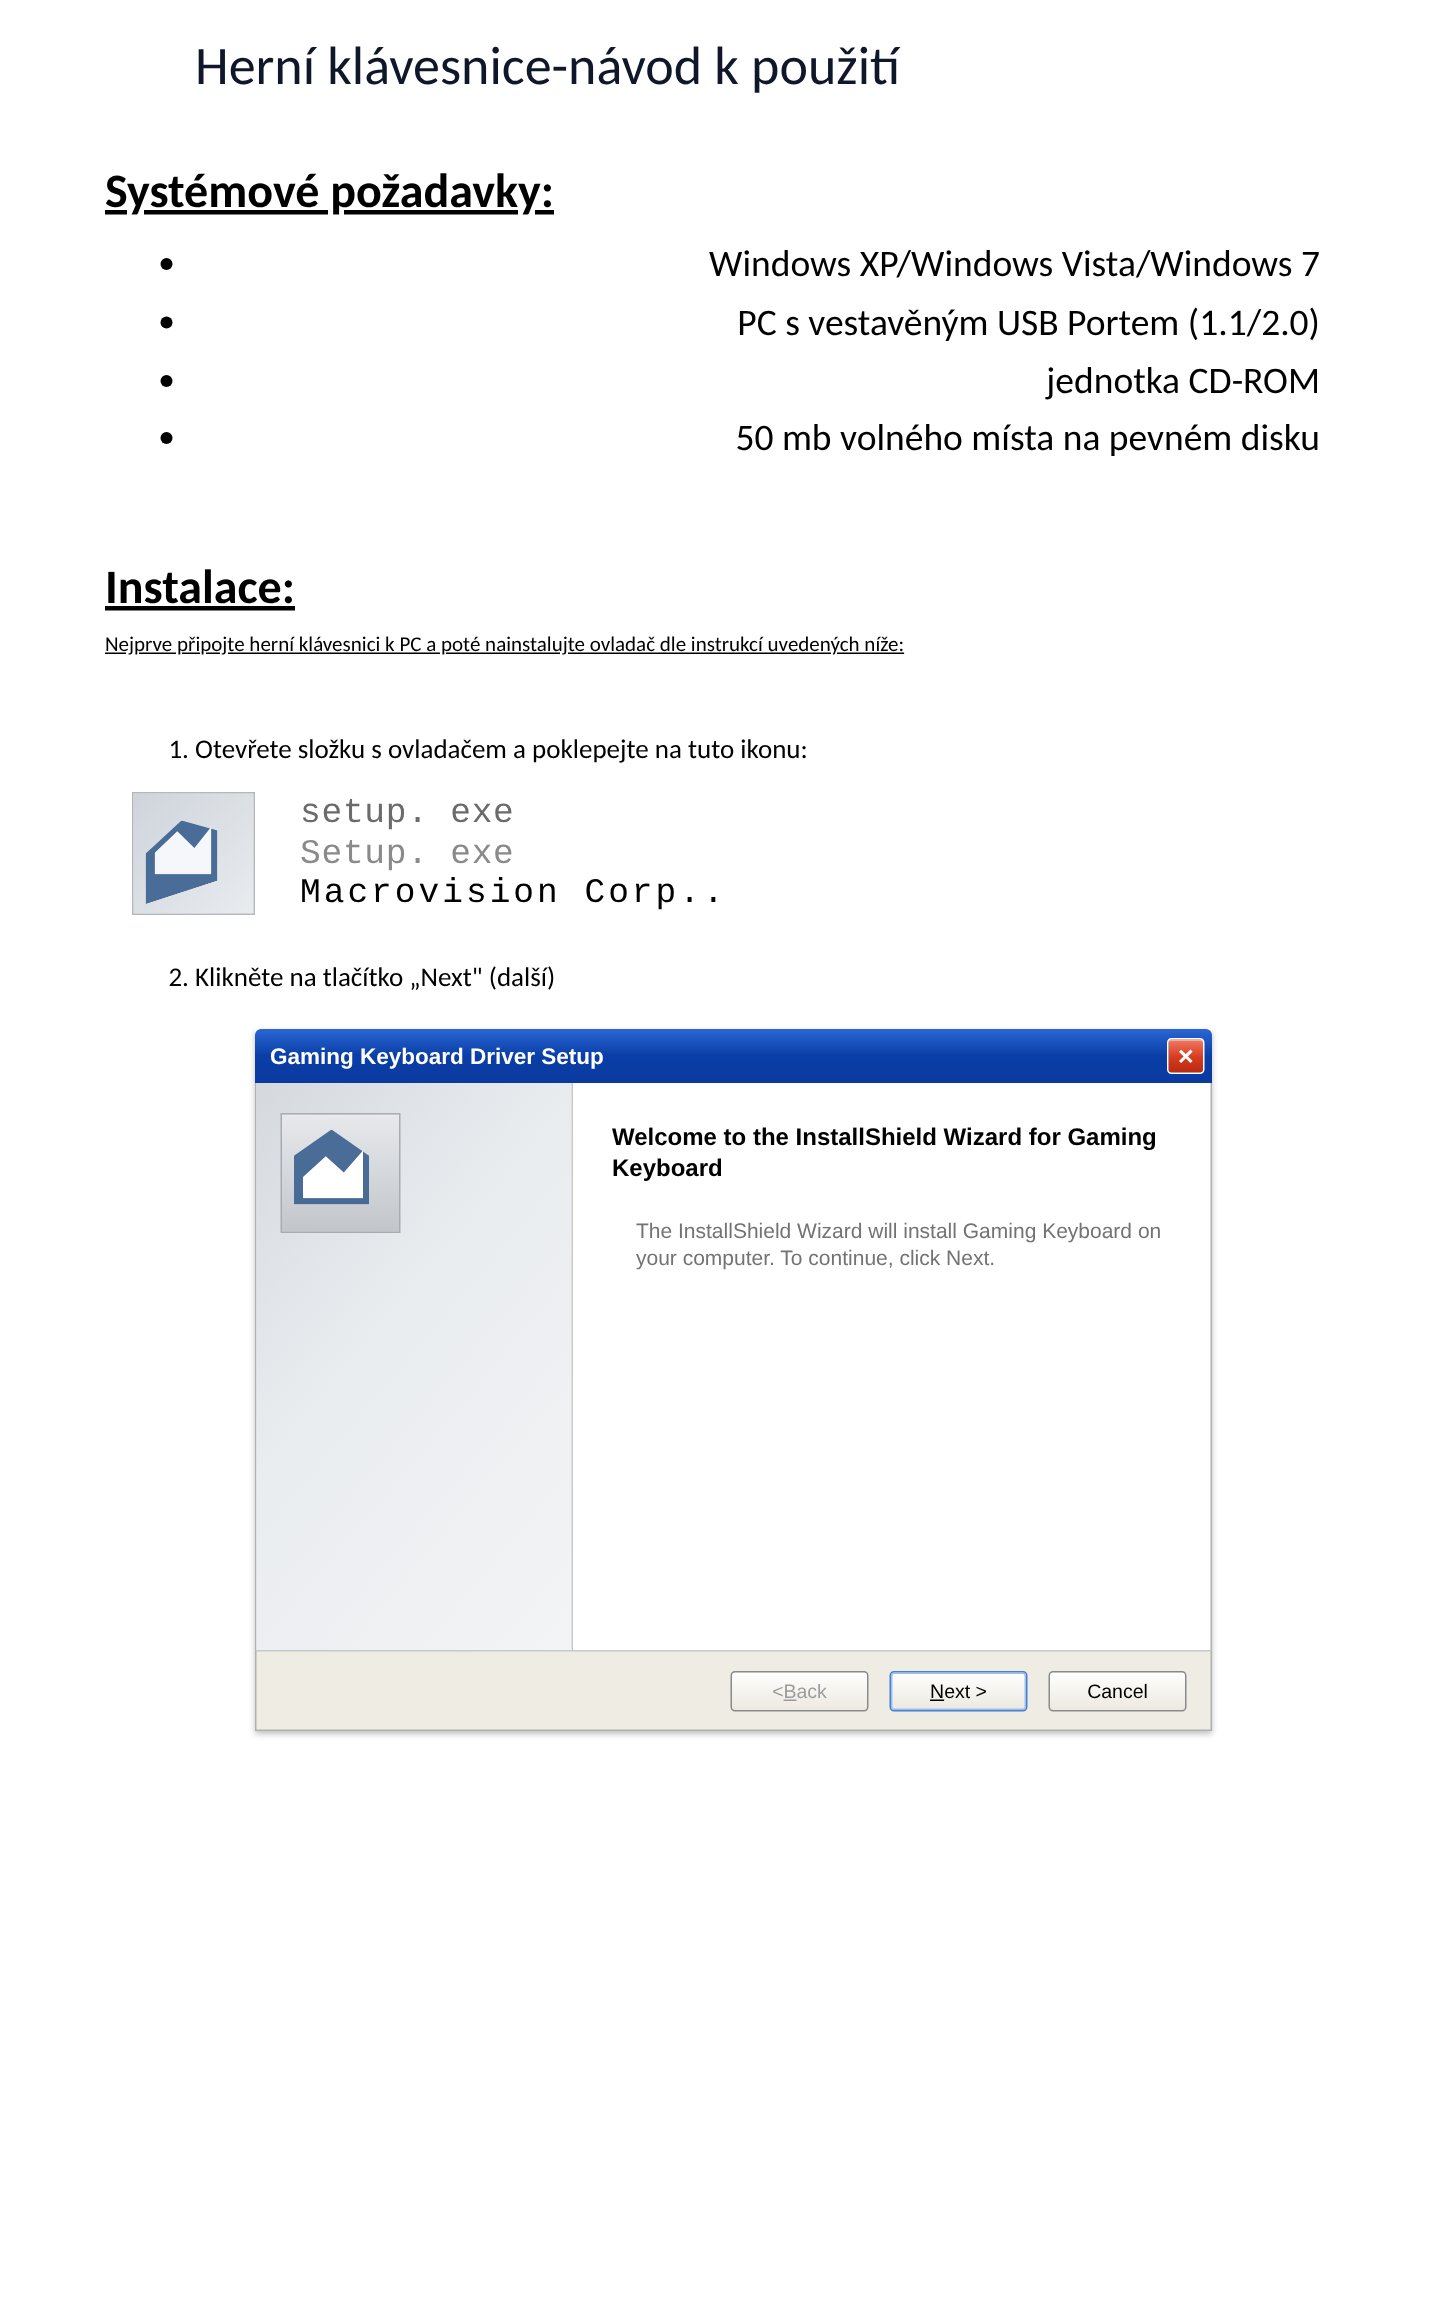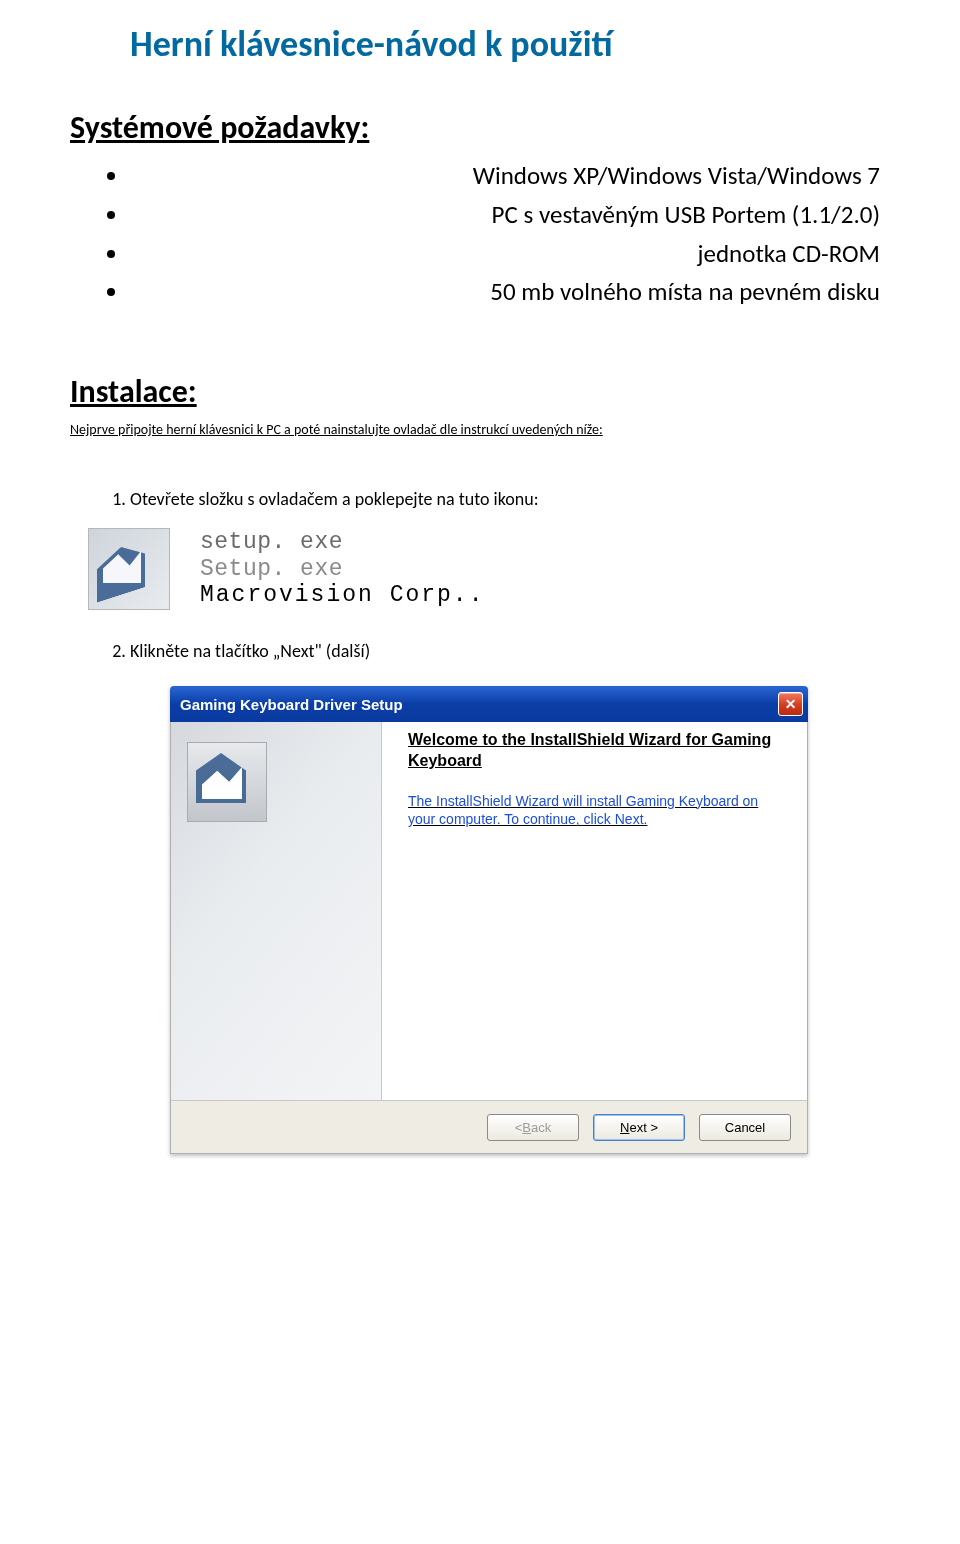--- a/index.html
+++ b/index.html
@@ -11,25 +11,25 @@
   }
   .page {
     width: 960px;
     min-height: 1544px;
     box-sizing: border-box;
     padding: 22px 80px 0 70px;
     position: relative;
   }
   h1.title {
     font-size: 36px;
-    font-weight: 700;
+    font-weight: 400;
     margin: 0 0 42px 0;
     text-align: left;
     padding-left: 60px;
-    color: #0369a1;
+    color: #0f172a;
   }
   h2.section {
     font-size: 32px;
     font-weight: 700;
     margin: 0 0 10px 0;
     color: #000;
     text-decoration: underline;
   }
   ul.bullets {
     margin: 0 0 60px 0;
@@ -167,35 +167,35 @@
   .side-logo::after {
     content: "";
     position: absolute;
     left: 14px; top: 24px;
     width: 40px; height: 32px;
     background: #ffffff;
     clip-path: polygon(0 55%, 38% 12%, 68% 46%, 100% 0, 100% 100%, 0 100%);
   }
   .wizard-main {
     flex: 1;
-    padding: 8px 26px 0 26px;
+    padding: 27px 26px 0 26px;
     box-sizing: border-box;
-    text-decoration: underline;
   }
   .wizard-heading {
     font-size: 16px;
     font-weight: 700;
     color: #000;
     line-height: 1.3;
     margin-bottom: 20px;
   }
   .wizard-desc {
     font-size: 14px;
-    color: #1d4ed8;
+    color: #737373;
     line-height: 1.35;
+    margin-left: 16px;
   }
   .wizard-footer {
     height: 52px;
     background: #efece4;
     border: 1px solid #b0b0b0;
     border-top-color: #c8c8c8;
     display: flex;
     align-items: center;
     justify-content: flex-end;
     gap: 14px;

